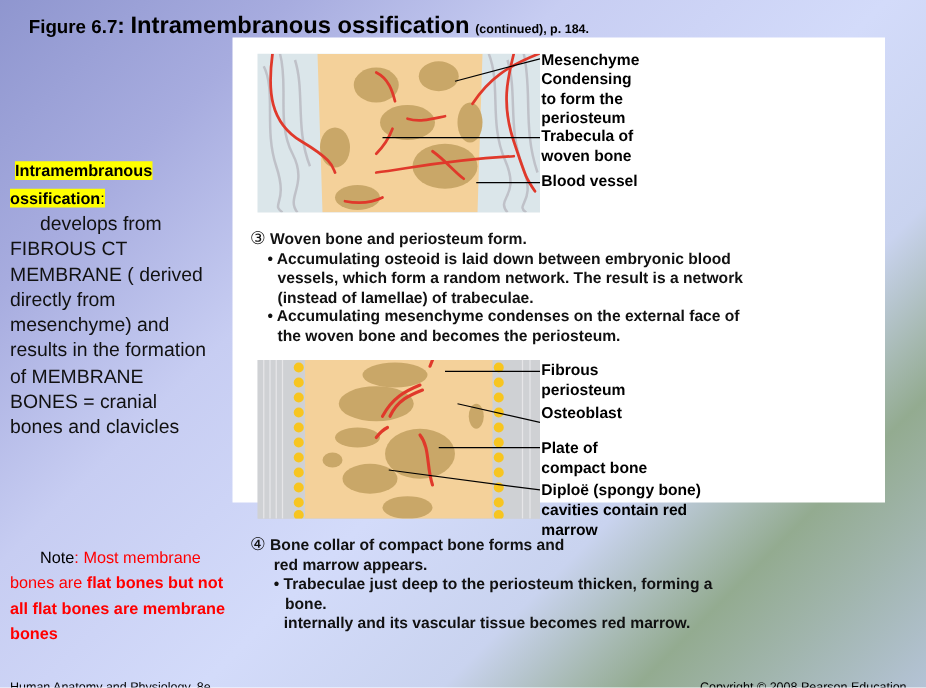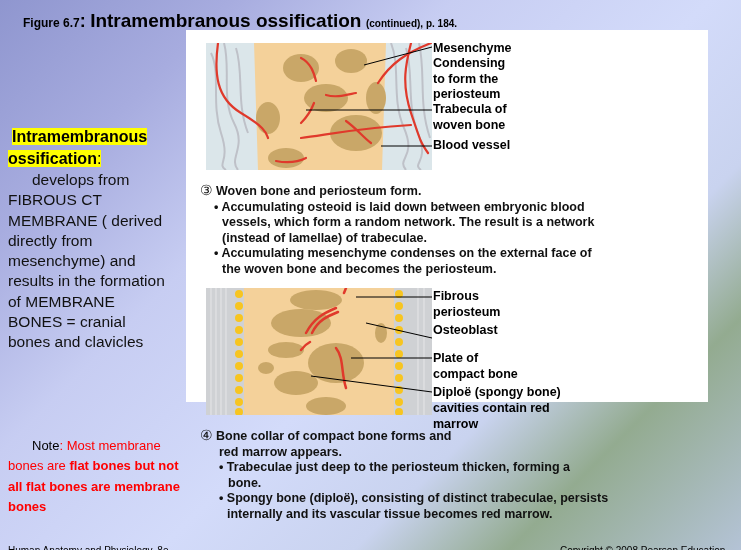--- a/index.html
+++ b/index.html
@@ -5,27 +5,27 @@
   html, body { margin:0; padding:0; }
   body {
     width:741px; height:550px; overflow:hidden; position:relative;
     font-family:"Liberation Sans", sans-serif;
     background: linear-gradient(135deg, #8f96cf 0%, #a7acdf 18%, #c7cdf2 35%, #d3dbfa 55%, #c9d3ef 70%, #93ab90 82%, #b4c3d6 100%);
   }
   .slide-title {
     position:absolute; left:23px; top:10px; white-space:nowrap; color:#000;
     font-weight:bold;
   }
-  .slide-title .fig { font-size:12px; }
+  .slide-title .fig { font-size:15px; }
   .slide-title .colon { font-size:18px; }
   .slide-title .main { font-size:19px; }
   .slide-title .sub { font-size:10px; }
 
   .left-col { position:absolute; left:8px; top:126px; width:180px; font-size:15.5px; line-height:20.3px; color:#111; }
-  .hl { background:#ffff00; font-weight:bold; font-size:16px; line-height:22px; color:#000; }
+  .hl { background:#ffff00; font-weight:bold; font-size:13px; line-height:22px; color:#000; }
   .hl-wrap { margin-left:4px; }
   .indent { padding-left:24px; }
 
   .note { position:absolute; left:8px; top:436px; width:182px; font-size:13px; line-height:20.3px; }
   .note .black { color:#000; }
   .note .red { color:#ff0000; }
   .note .redb { color:#ff0000; font-weight:bold; }
 
   .panel { position:absolute; left:186px; top:30px; width:522px; height:372px; background:#ffffff; }
 
@@ -199,19 +199,18 @@
   <div class="label" style="left:247px; top:337px;">compact bone</div>
   <div class="label" style="left:247px; top:355px;">Diploë (spongy bone)</div>
   <div class="label" style="left:247px; top:371px;">cavities contain red</div>
   <div class="label" style="left:247px; top:387px;">marrow</div>
 
   <div class="step" style="top:398px;">
     <span class="bl"><span class="num">④</span> <span>Bone collar of compact bone forms and</span></span>
     <span class="bl" style="padding-left:19px">red marrow appears.</span>
     <span class="bl bullet" style="padding-left:19px">•  Trabeculae just deep to the periosteum thicken, forming a</span>
     <span class="bl bullet" style="padding-left:28px">bone.</span>
-    <span class="bl bullet" style="padding-left:19px">• Spongy bone (diploë), consisting of distinct trabeculae, persists</span>
     <span class="bl bullet" style="padding-left:27px">internally and its vascular tissue becomes red marrow.</span>
   </div>
 </div>
 
 <div class="footer" style="left:8px;">Human Anatomy and Physiology, 8e</div>
 <div class="footer" style="left:560px;">Copyright © 2008 Pearson Education</div>
 
 </body></html>

